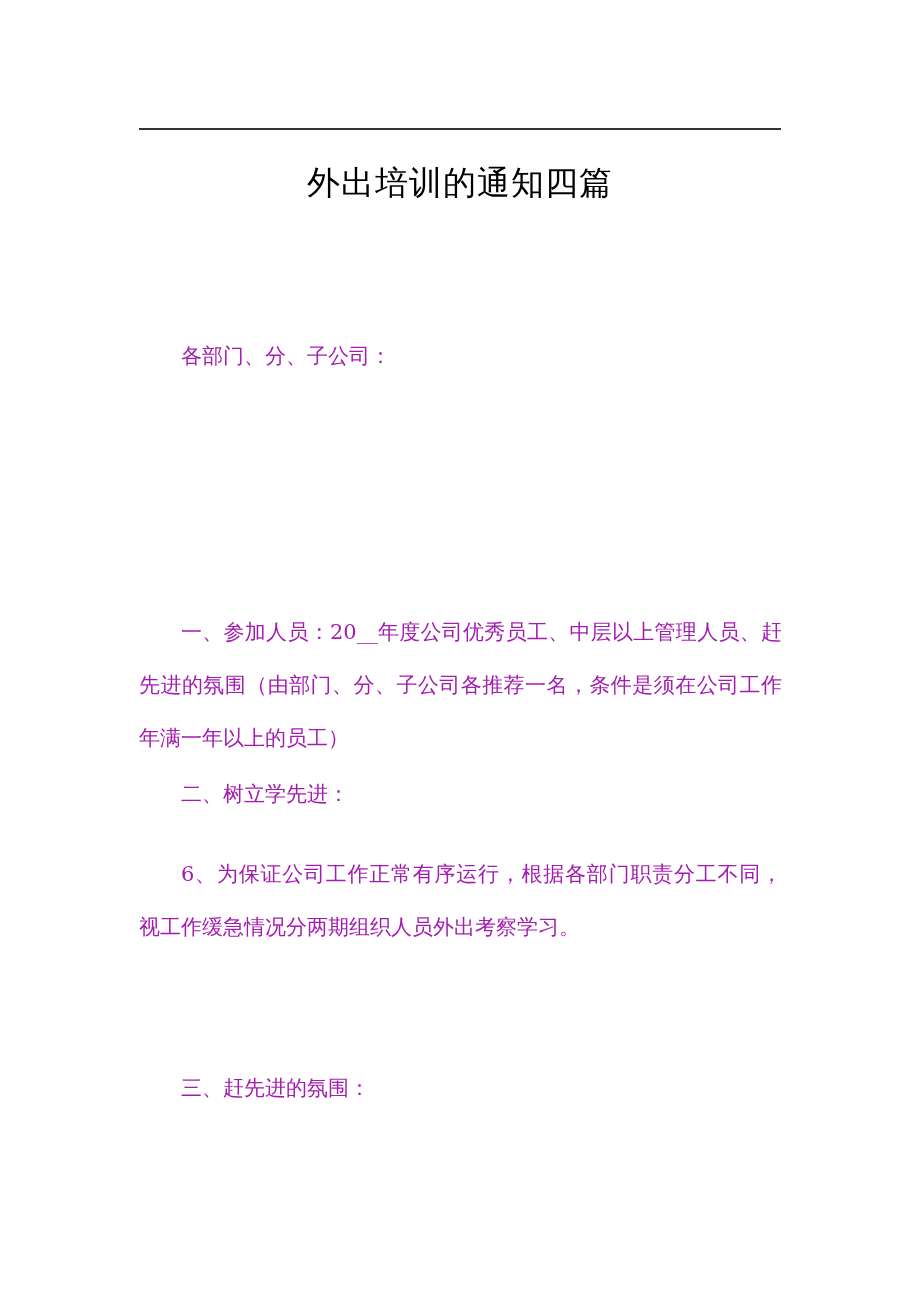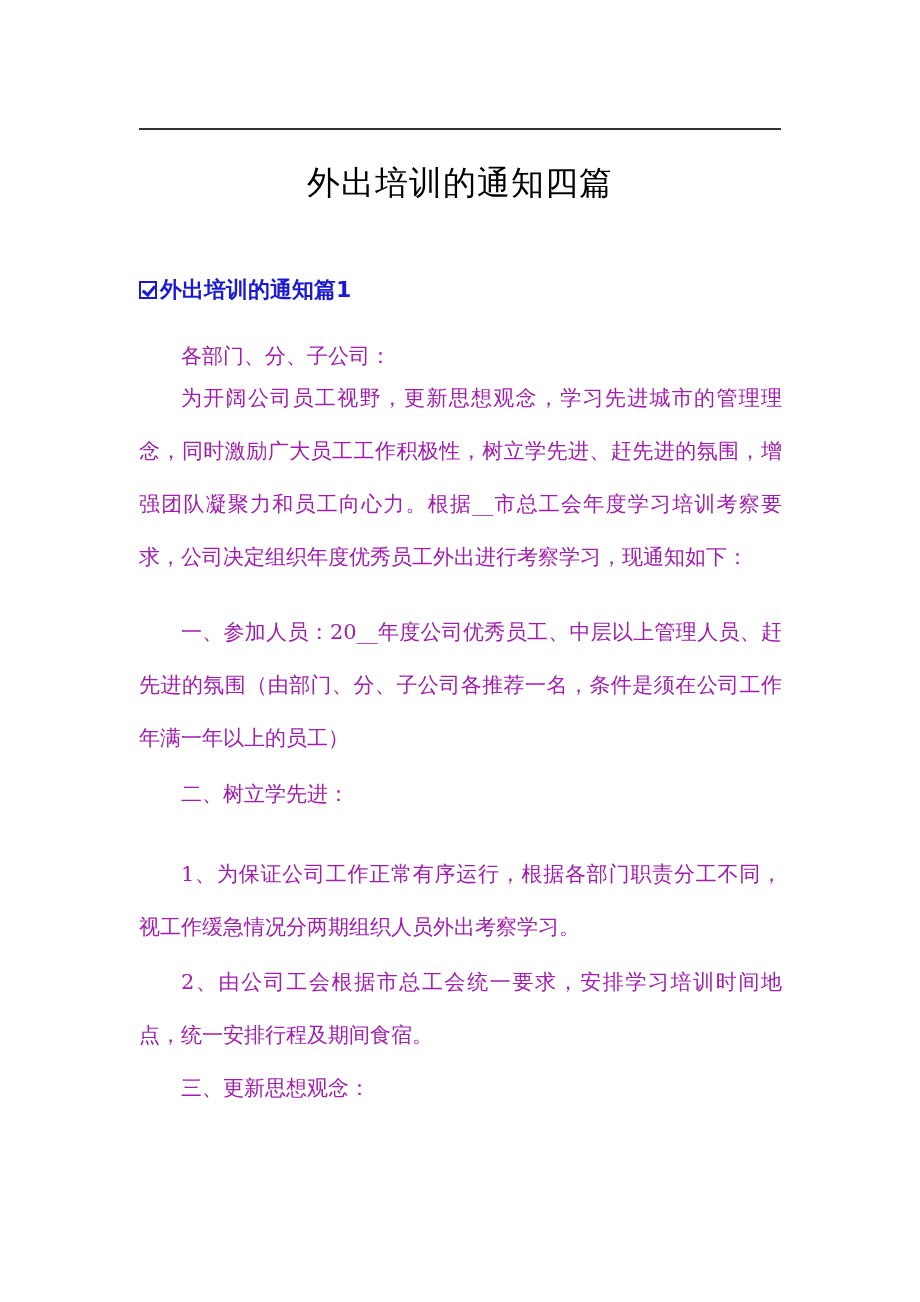--- a/index.html
+++ b/index.html
@@ -96,24 +96,19 @@
     .p-item3 { top: 1062px; }
   </style>
 </head>
 <body>
 
 <div class="page">
   <div class="top-rule"></div>
 
   <h1 class="doc-title">外出培训的通知四篇</h1>
 
-  <h2 class="section-heading">
-    <span class="check"></span><span>外出培训的通知篇1</span>
-  </h2>
 
   <p class="para p-salutation">各部门、分、子公司：</p>
-  <p class="para p-intro">为开阔公司员工视野，更新思想观念，学习先进城市的管理理念，同时激励广大员工工作积极性，树立学先进、赶先进的氛围，增强团队凝聚力和员工向心力。根据__市总工会年度学习培训考察要求，公司决定组织年度优秀员工外出进行考察学习，现通知如下：</p>
   <p class="para p-item1">一、参加人员：20__年度公司优秀员工、中层以上管理人员、赶先进的氛围（由部门、分、子公司各推荐一名，条件是须在公司工作年满一年以上的员工）</p>
   <p class="para p-item2">二、树立学先进：</p>
-  <p class="para p-item2-1">1、为保证公司工作正常有序运行，根据各部门职责分工不同，视工作缓急情况分两期组织人员外出考察学习。</p>
-  <p class="para p-item2-2">2、由公司工会根据市总工会统一要求，安排学习培训时间地点，统一安排行程及期间食宿。</p>
-  <p class="para p-item3">三、更新思想观念：</p>
+  <p class="para p-item2-1">6、为保证公司工作正常有序运行，根据各部门职责分工不同，视工作缓急情况分两期组织人员外出考察学习。</p>
+  <p class="para p-item3">三、赶先进的氛围：</p>
 </div>
 
 </body></html>

